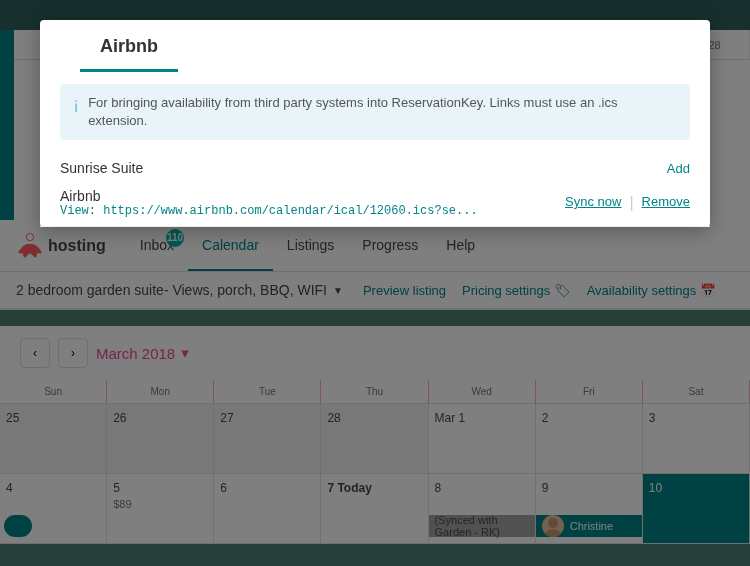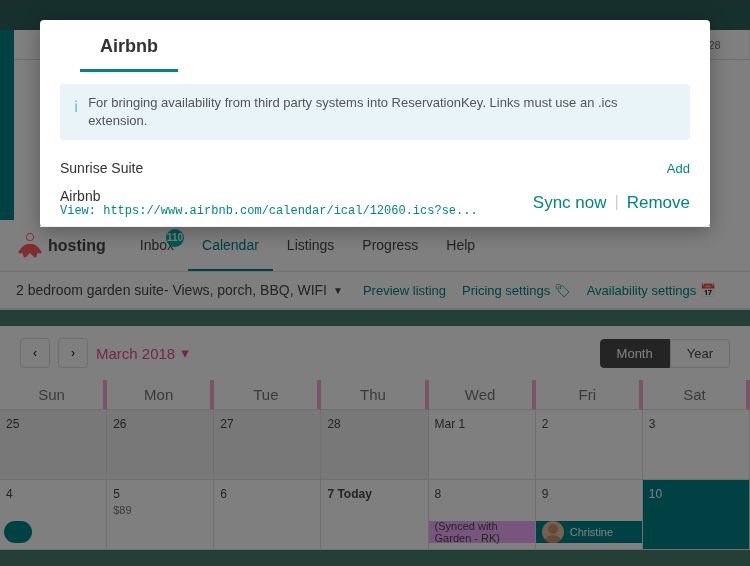--- a/index.html
+++ b/index.html
@@ -64,39 +64,39 @@
       padding: 6px 16px; font-size: 13px; border: 1px solid #ddd; cursor: pointer;
       background: #fff; color: #484848;
     }
     .view-btn.active { background: #484848; color: #fff; border-color: #484848; }
     .view-btn:first-child { border-radius: 4px 0 0 4px; }
     .view-btn:last-child { border-radius: 0 4px 4px 0; }
 
     .calendar-grid { width: 100%; }
     .cal-header { display: grid; grid-template-columns: repeat(7, 1fr); background: #fff; }
     .cal-day-header {
-      text-align: center; padding: 6px 4px; font-size: 15px; color: #767676;
-      border-right: 4px solid #f9a8d4; border-bottom: 1px solid #e0e0e0;
+      text-align: center; padding: 6px 4px; font-size: 10px; color: #767676;
+      border-right: 1px solid #f9a8d4; border-bottom: 1px solid #e0e0e0;
     }
     .cal-body { display: grid; grid-template-rows: repeat(2, auto); }
     .cal-week { display: grid; grid-template-columns: repeat(7, 1fr); }
     .cal-cell {
       min-height: 70px; border-right: 1px solid #e0e0e0; border-bottom: 1px solid #e0e0e0;
       background: #fff; padding: 4px 6px; position: relative; overflow: hidden;
     }
     .cal-cell.other-month { background: #f0f0f0; }
     .cal-date { font-size: 12px; color: #484848; font-weight: 400; }
     .cal-date.today-label { font-weight: 700; }
     .cal-price { font-size: 11px; color: #767676; margin-top: 2px; }
     .event-bar {
       position: absolute; bottom: 6px; left: 0; right: 0;
       height: 22px; display: flex; align-items: center; padding: 0 6px;
       font-size: 11px; color: #fff;
     }
-    .event-synced { background: #f0abfc; color: #484848; }
+    .event-synced { background: #a3a3a3; color: #484848; }
     .event-booking { background: #008489; color: #fff; }
     
     .teal-dot {
       width: 28px; height: 22px; background: #008489; border-radius: 12px;
       position: absolute; bottom: 6px; left: 4px;
     }
     .avatar-circle {
       width: 22px; height: 22px; border-radius: 50%; overflow: hidden;
       background: #ccc; display: inline-flex; align-items: center; justify-content: center;
     }
@@ -137,21 +137,21 @@
       padding: 8px 20px;
     }
     .import-label { font-size: 14px; color: #333; }
     .add-link { color: #008489; font-size: 13px; cursor: pointer; text-decoration: none; }
     .import-row2 {
       padding: 4px 20px 8px; border-bottom: 1px solid #eee;
     }
     .import-name { font-size: 14px; color: #333; font-weight: 500; }
     .import-url { font-size: 12px; color: #008489; font-family: Liberation Mono, monospace; }
     .import-actions { display: flex; gap: 8px; }
-    .import-action { color: #008489; font-size: 17px; cursor: pointer; }
+    .import-action { color: #008489; font-size: 13px; cursor: pointer; text-decoration: underline; }
     .separator { color: #ccc; }
 
     
     .bg-top {
       position: absolute; top: 0; left: 0; width: 100%; height: 220px;
       background: linear-gradient(180deg, #2c5f5a 0%, #3a7068 100%);
       z-index: 0;
     }
     .bg-calendar-strip {
       position: absolute; top: 30px; left: 0; width: 100%; background: #fff; height: 190px; z-index: 0;
@@ -235,24 +235,20 @@
 <div class="calendar-section">
   <div class="calendar-controls">
     <div class="cal-nav">
       <button class="cal-btn">‹</button>
       <button class="cal-btn">›</button>
       <div class="cal-month-selector">
         <span>March 2018</span>
         <span>▾</span>
       </div>
     </div>
-    <div class="view-btns">
-      <button class="view-btn active">Month</button>
-      <button class="view-btn">Year</button>
-    </div>
   </div>
 
   <div class="calendar-grid">
     <div class="cal-header">
       <div class="cal-day-header">Sun</div>
       <div class="cal-day-header">Mon</div>
       <div class="cal-day-header">Tue</div>
       <div class="cal-day-header">Thu</div>
       <div class="cal-day-header">Wed</div>
       <div class="cal-day-header">Fri</div>

